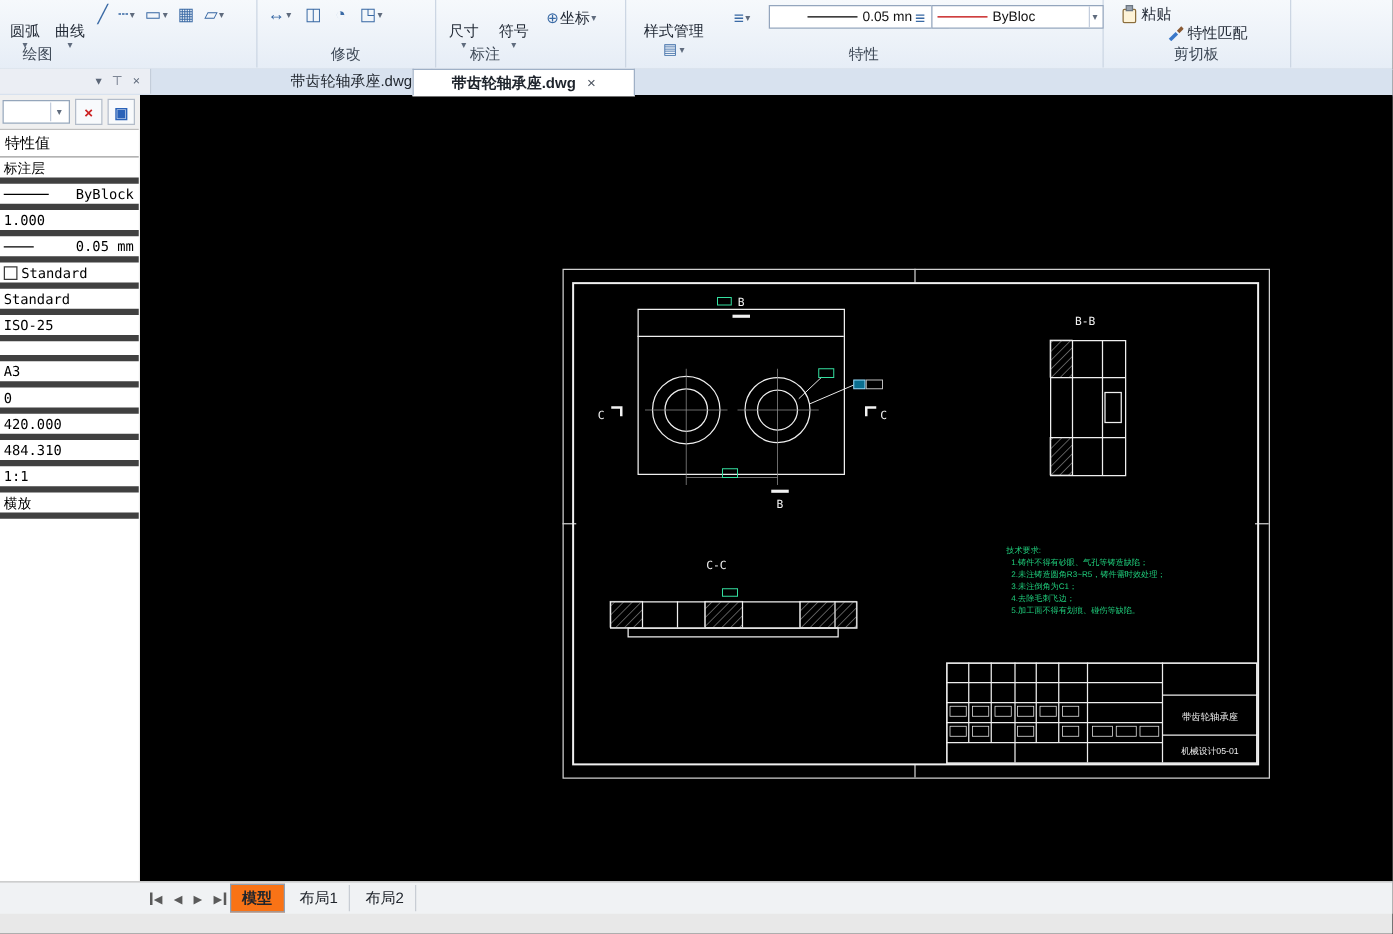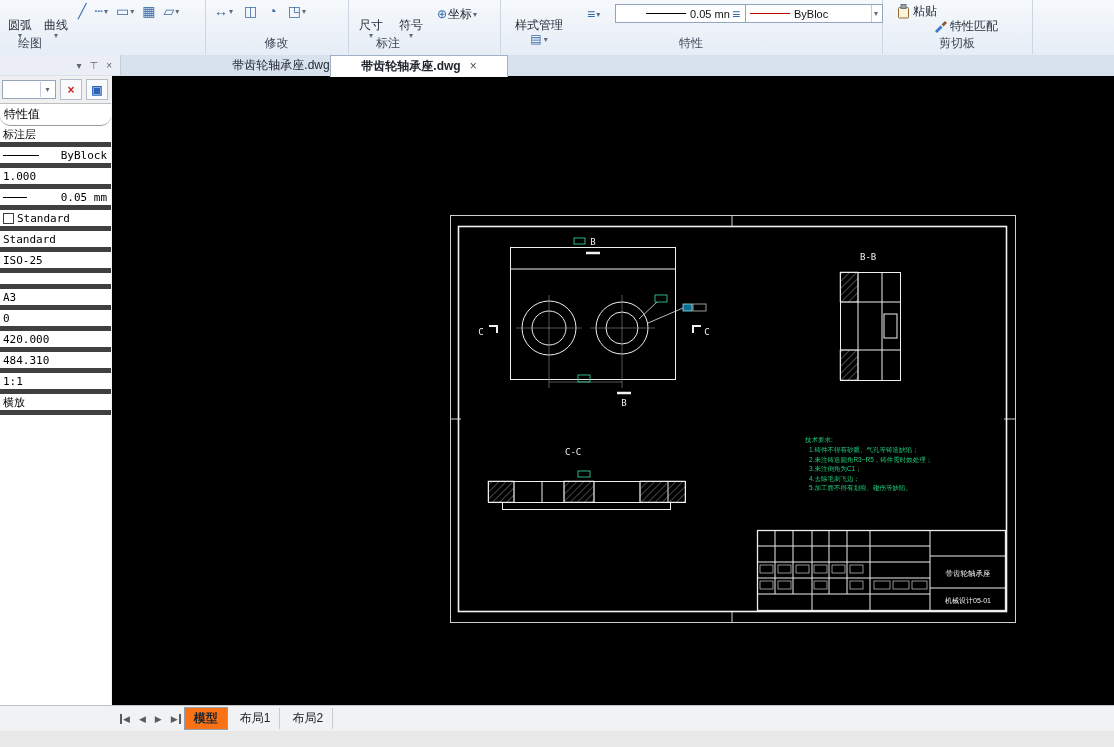--- a/index.html
+++ b/index.html
@@ -36,21 +36,21 @@
   .dtab .close{margin-left:9px;font-weight:normal;color:#4a525e;font-size:12px;}
   
   .palette{position:absolute;left:0;top:76px;width:112px;height:629px;background:#f0f0f0;border-right:1px solid #c6c6c6;}
   .ptools{position:absolute;left:0;top:0;width:112px;height:27px;display:flex;align-items:center;gap:4px;padding-left:2px;}
   .pcombo{width:52px;height:17px;background:#fff;border:1px solid #95a6bb;position:relative;}
   .pcombo .pc{position:absolute;right:1px;top:1px;bottom:1px;width:13px;border-left:1px solid #c3cddd;
     display:flex;align-items:center;justify-content:center;}
   .ptool{width:20px;height:19px;border:1px solid #b3bcc9;background:#f8fafc;
     display:flex;align-items:center;justify-content:center;font-size:12px;font-weight:bold;}
   .plist{position:absolute;left:0;top:27px;width:111px;bottom:0;background:#fff;border-top:1px solid #bfbfbf;}
-  .phead{height:21px;line-height:21px;padding-left:4px;font-size:12px;color:#000;border-bottom:1px solid #9a9a9a;border-radius:10px;}
+  .phead{height:21px;line-height:21px;padding-left:4px;font-size:12px;color:#000;border-bottom:1px solid #9a9a9a;}
   .prow{height:16px;display:flex;align-items:center;padding:0 2px 0 3px;font-size:11px;
     border-bottom:5px solid #404040;font-family:"DejaVu Sans Mono",monospace;color:#000;white-space:nowrap;}
   .prow .lsw{border-top:1px solid #000;width:36px;flex:none;}
   .prow .lsw.short{width:24px;}
   .prow .pushright{margin-left:auto;padding-right:2px;}
   .prow .cb{width:9px;height:9px;border:1px solid #3c3c3c;background:#fff;margin-right:3px;flex:none;}
   .prow.gap{height:11px;}
   
   .canvas{position:absolute;left:112px;top:76px;width:1002px;height:629px;background:#000;}
   

